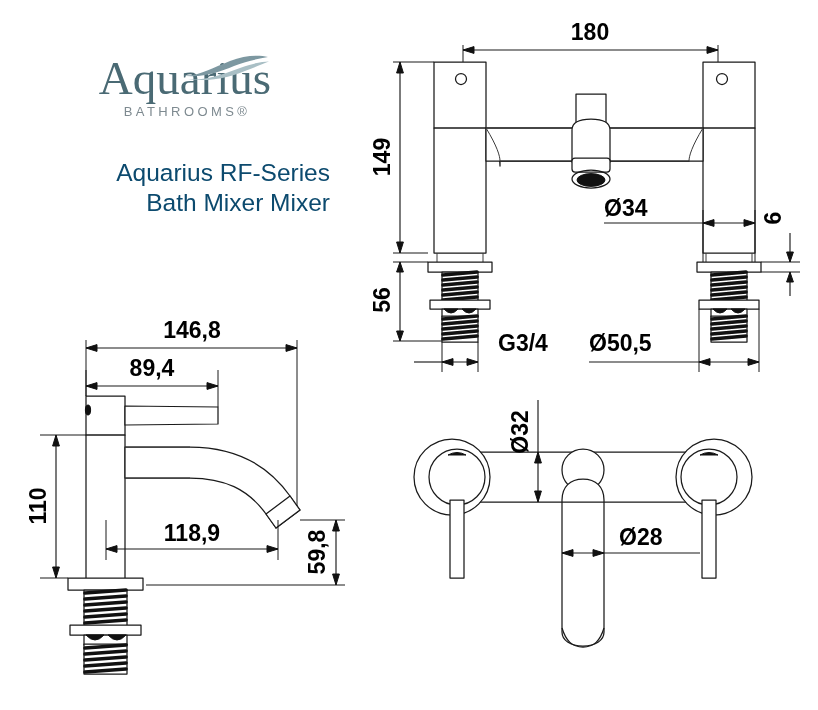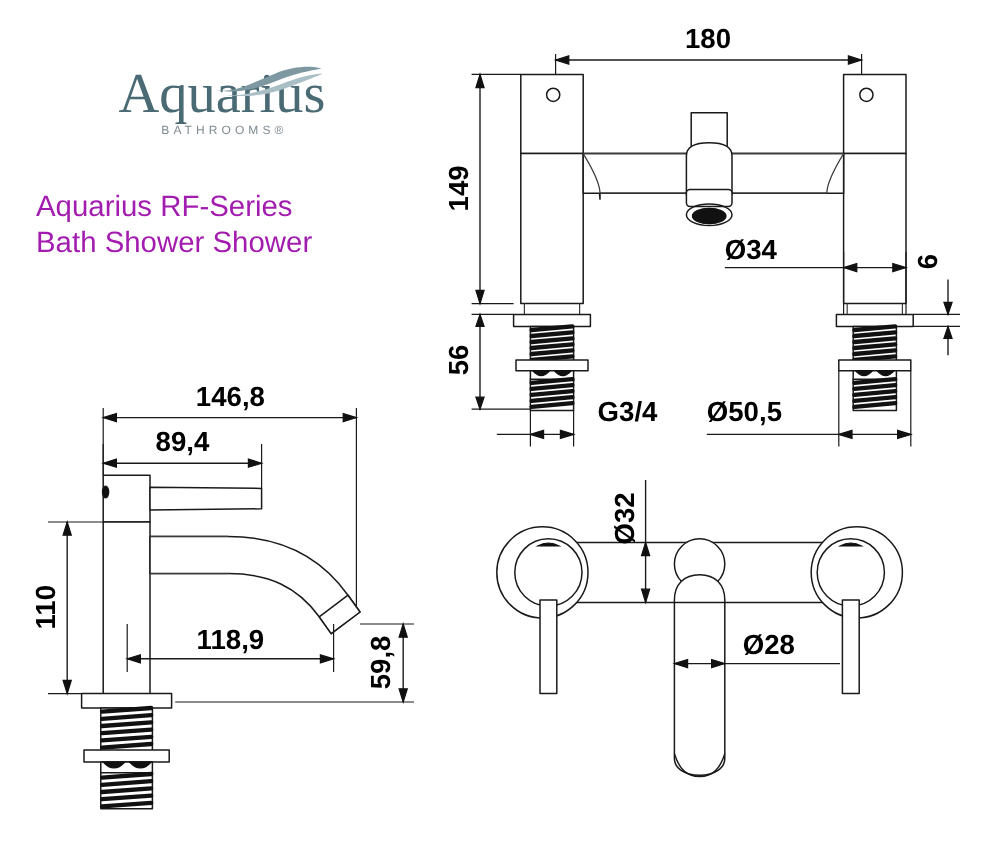--- a/index.html
+++ b/index.html
@@ -29,42 +29,42 @@
   #logo-wordmark {
     font-family: "Liberation Serif", serif;
     font-size: 47px;
     line-height: 1.0;
     color: #4a6a74;
     letter-spacing: 0px;
     font-weight: 400;
   }
   #logo-sub {
     font-family: "Liberation Sans", sans-serif;
-    font-size: 10px;
+    font-size: 13px;
     letter-spacing: 3.4px;
     color: #7e8a90;
     margin-top: 2px;
     padding-left: 4px;
   }
   #logo-swoosh {
     left: 178px;
     top: 54px;
     width: 92px;
     height: 26px;
   }
 
   
   #title-block {
     left: 30px;
     top: 158px;
     width: 300px;
-    text-align: left;
+    text-align: right;
     font-size: 24.5px;
     line-height: 30px;
-    color: #a21caf;
+    color: #0c4a6e;
   }
 
   
   svg.draw {
     position: absolute;
     left: 0;
     top: 0;
     overflow: visible;
   }
   svg text {
@@ -116,21 +116,21 @@
     <div id="logo-wordmark">Aquarius</div>
     <div id="logo-sub">BATHROOMS®</div>
   </div>
   <svg class="abs" id="logo-swoosh" viewBox="0 0 92 26">
     <path d="M2 21 C 18 24, 34 14, 52 7 C 66 1.5, 80 0.5, 90 3 C 80 5, 68 7, 56 12 C 40 18.5, 22 25, 2 21 Z" fill="#7d98a1"></path>
     <path d="M10 25.5 C 26 26.5, 44 21, 62 14 C 74 9.5, 84 7.5, 91 7.5 C 82 11, 70 16, 56 21 C 42 25.5, 24 27.5, 10 25.5 Z" fill="#a9bfc5"></path>
   </svg>
 
   <div class="abs" id="title-block">
     <div>Aquarius RF-Series</div>
-    <div>Bath Shower Shower</div>
+    <div>Bath Mixer Mixer</div>
   </div>
 
   <svg class="draw" width="818" height="710">
 
     <g>
       <path class="outline" d="M434 62 L486 62 L486 128 L434 128 Z"></path>
       <path class="outline" d="M434 128 L486 128 L486 253 L434 253 Z"></path>
       <circle class="outline-nofill" cx="461" cy="79" r="5.5"></circle>
     </g>
 

